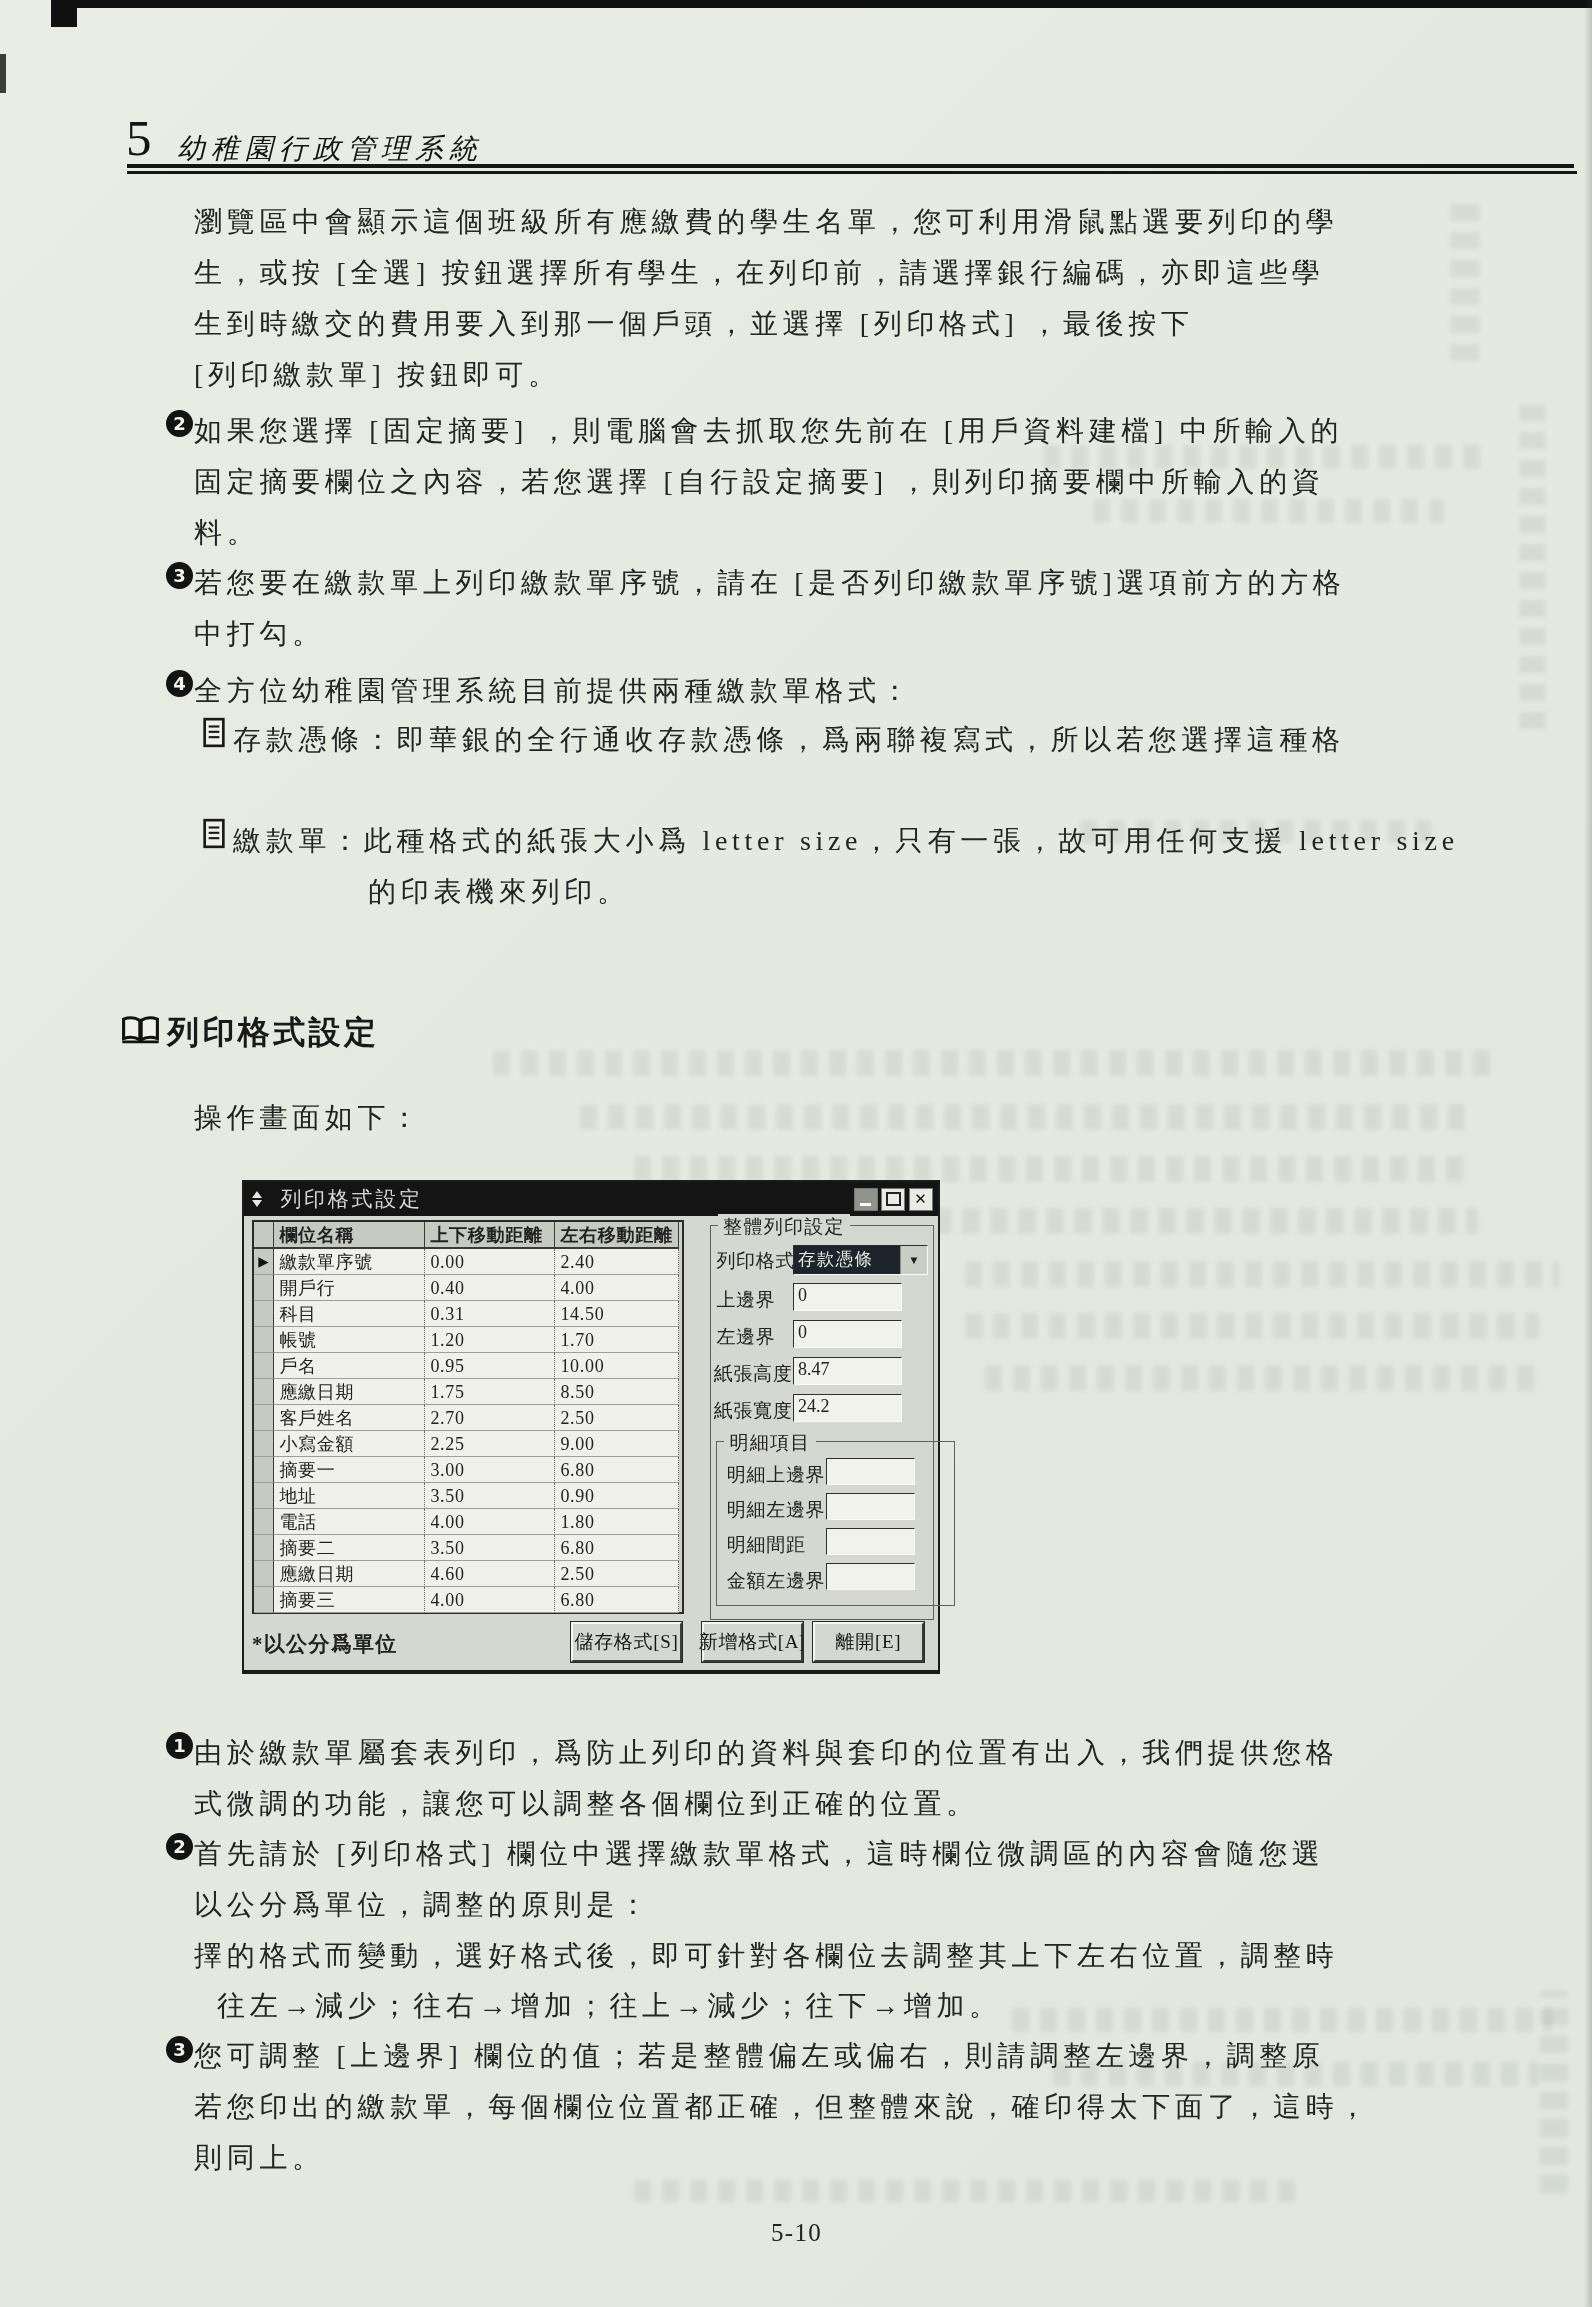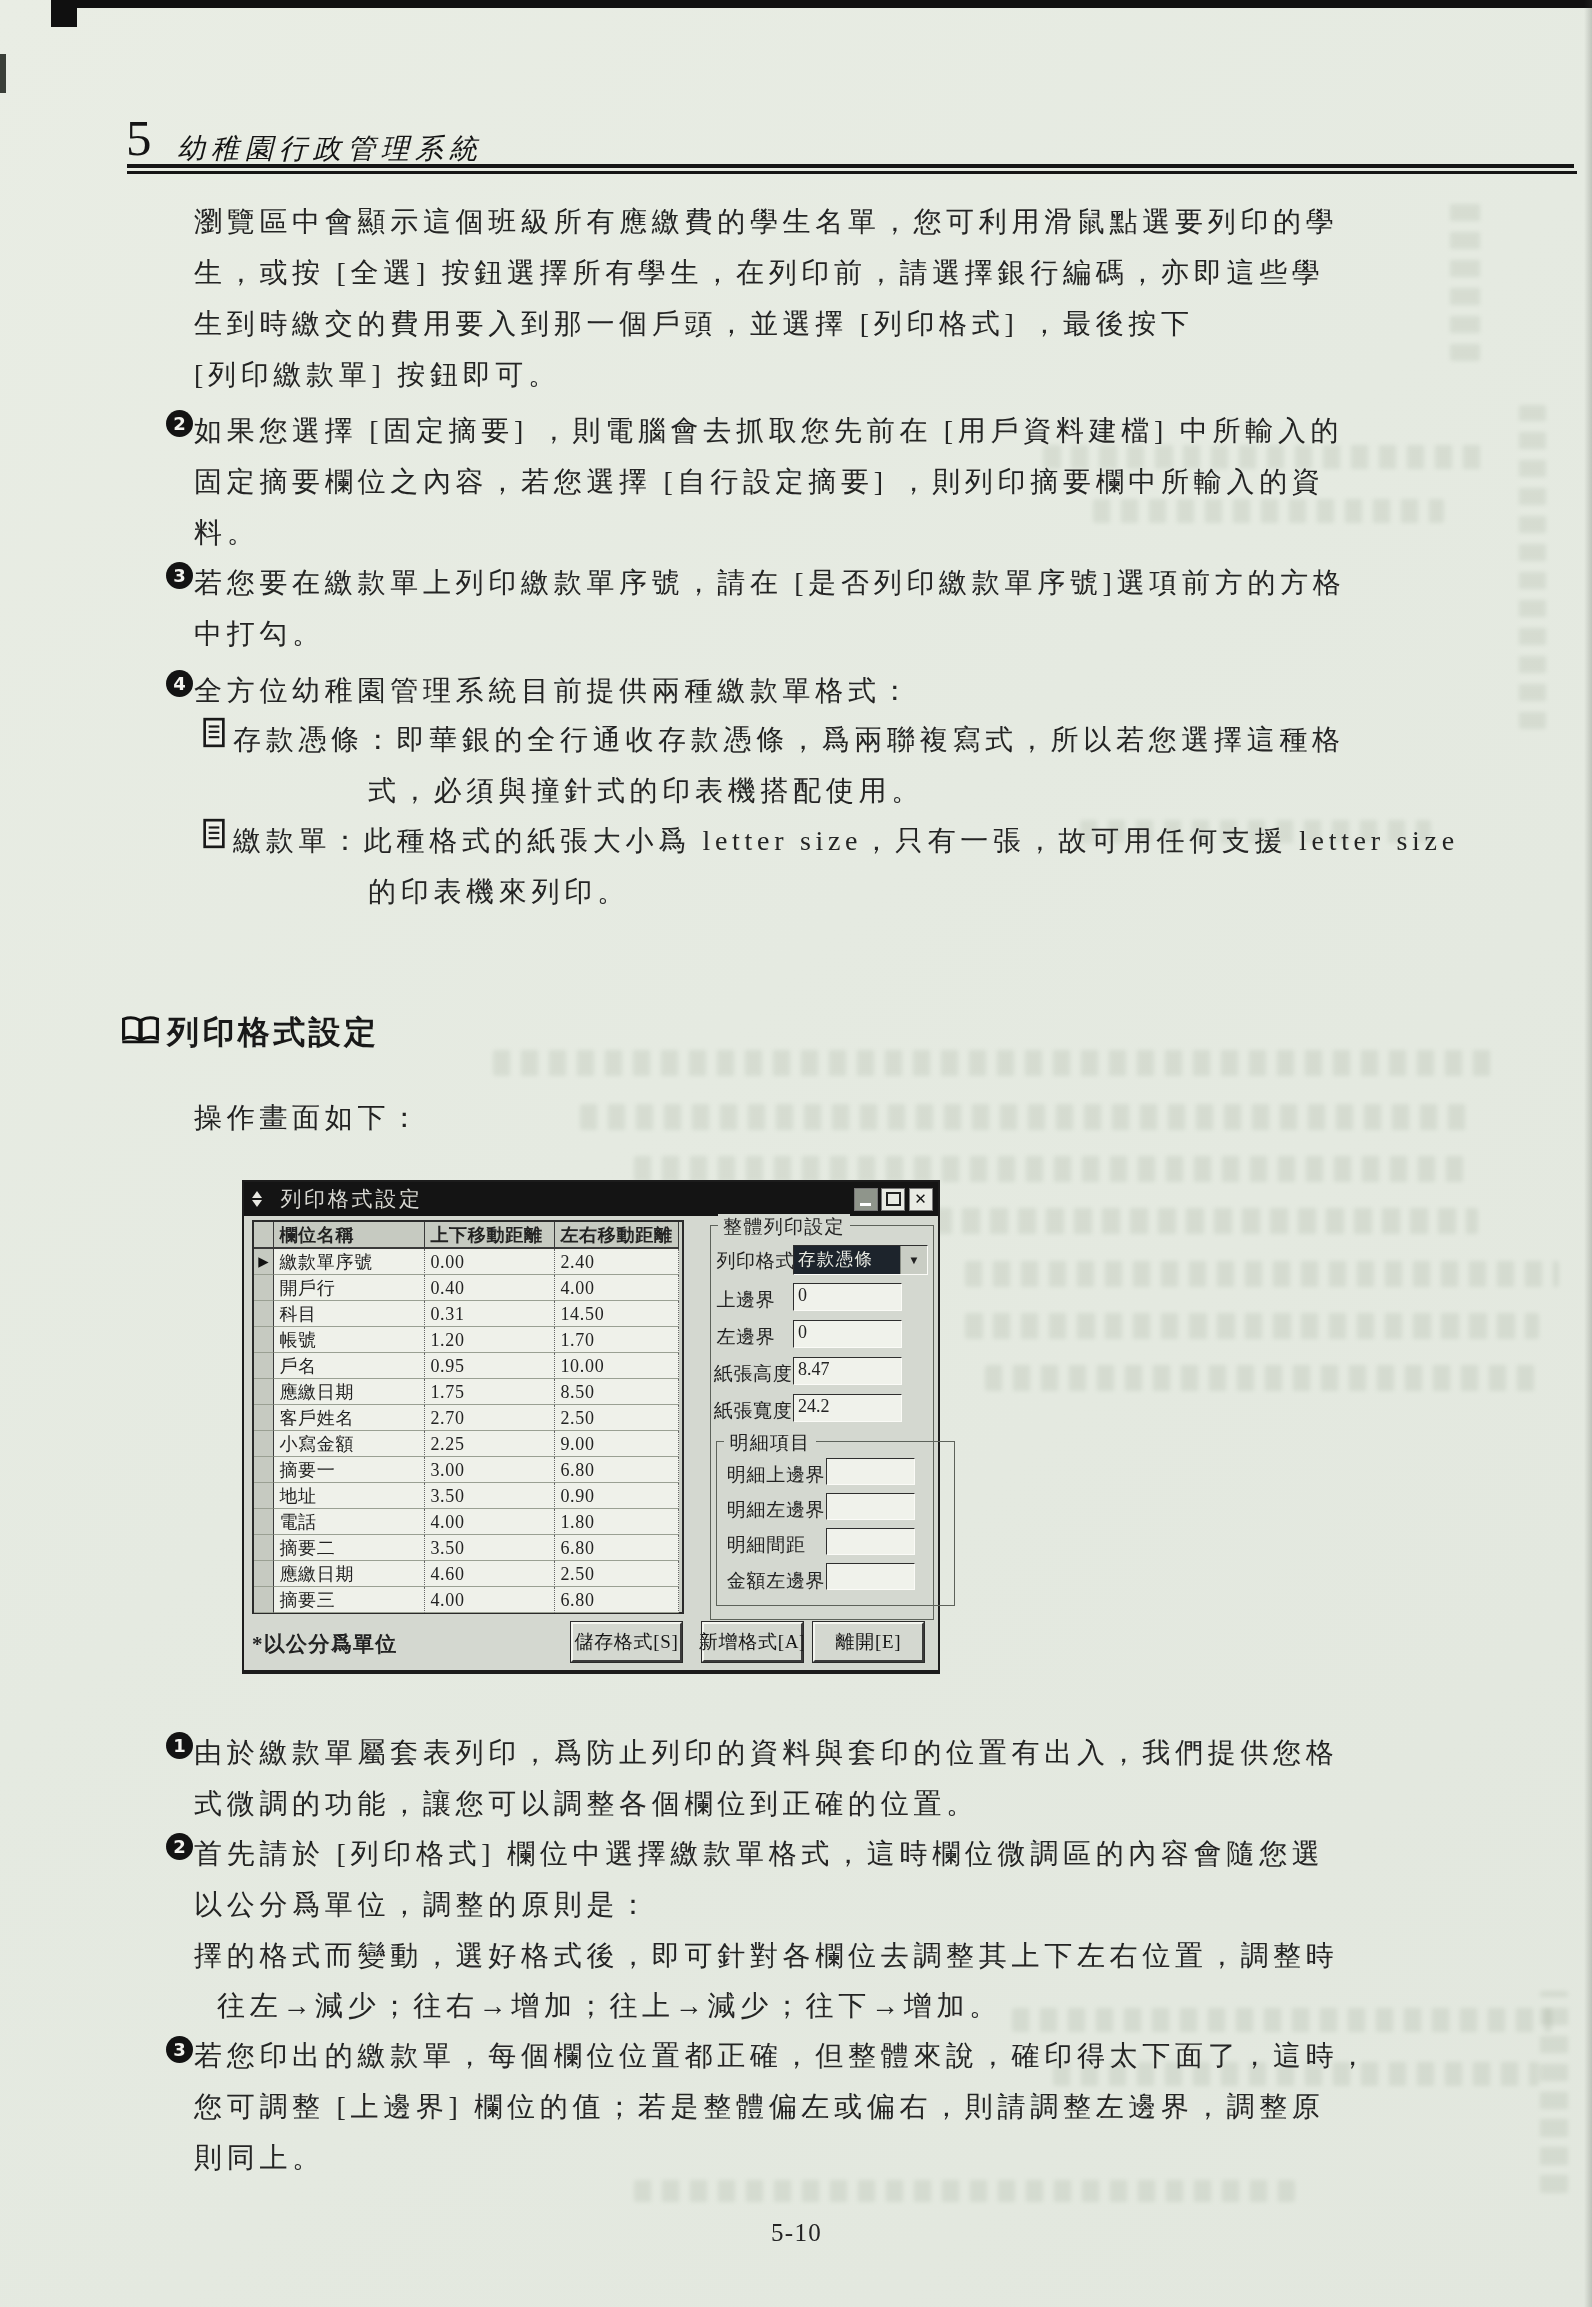--- a/index.html
+++ b/index.html
@@ -141,23 +141,20 @@
 
   <svg class="subicon" style="top:717px;" viewBox="0 0 18 23">
     <rect x="2" y="1.5" width="14" height="20" fill="#eef0e9" stroke="#1a1a1a" stroke-width="2"></rect>
     <line x1="5" y1="7" x2="13" y2="7" stroke="#1a1a1a" stroke-width="1.6"></line>
     <line x1="5" y1="11" x2="13" y2="11" stroke="#1a1a1a" stroke-width="1.6"></line>
     <line x1="5" y1="15" x2="13" y2="15" stroke="#1a1a1a" stroke-width="1.6"></line>
   </svg>
   <div class="subitem" style="left:233px;top:714px;">
     <div class="bodyline">存款憑條：即華銀的全行通收存款憑條，爲兩聯複寫式，所以若您選擇這種格</div>
   </div>
-  <div class="subcont" style="top:765px;">
-    <div class="bodyline">式，必須與撞針式的印表機搭配使用。</div>
-  </div>
 
   <svg class="subicon" style="top:818px;" viewBox="0 0 18 23">
     <rect x="2" y="1.5" width="14" height="20" fill="#eef0e9" stroke="#1a1a1a" stroke-width="2"></rect>
     <line x1="5" y1="7" x2="13" y2="7" stroke="#1a1a1a" stroke-width="1.6"></line>
     <line x1="5" y1="11" x2="13" y2="11" stroke="#1a1a1a" stroke-width="1.6"></line>
     <line x1="5" y1="15" x2="13" y2="15" stroke="#1a1a1a" stroke-width="1.6"></line>
   </svg>
   <div class="subitem" style="left:233px;top:815px;">
     <div class="bodyline">繳款單：此種格式的紙張大小爲 letter size，只有一張，故可用任何支援 letter size</div>
   </div>
@@ -339,20 +336,20 @@
     <div class="bodyline">首先請於 [列印格式] 欄位中選擇繳款單格式，這時欄位微調區的內容會隨您選</div>
     <div class="bodyline">以公分爲單位，調整的原則是：</div>
     <div class="bodyline">擇的格式而變動，選好格式後，即可針對各欄位去調整其上下左右位置，調整時</div>
   </div>
   <div class="textblock" style="left:217px;top:1980px;">
     <div class="bodyline">往左→減少；往右→增加；往上→減少；往下→增加。</div>
   </div>
 
   <div class="marker" style="top:2036px;">3</div>
   <div class="textblock" style="top:2030px;">
+    <div class="bodyline">您可調整 [上邊界] 欄位的值；若是整體偏左或偏右，則請調整左邊界，調整原</div>
     <div class="bodyline">若您印出的繳款單，每個欄位位置都正確，但整體來說，確印得太下面了，這時，</div>
-    <div class="bodyline">您可調整 [上邊界] 欄位的值；若是整體偏左或偏右，則請調整左邊界，調整原</div>
     <div class="bodyline">則同上。</div>
   </div>
 
   <div class="pagenum">5-10</div>
 </div>
 
 
 </body></html>

